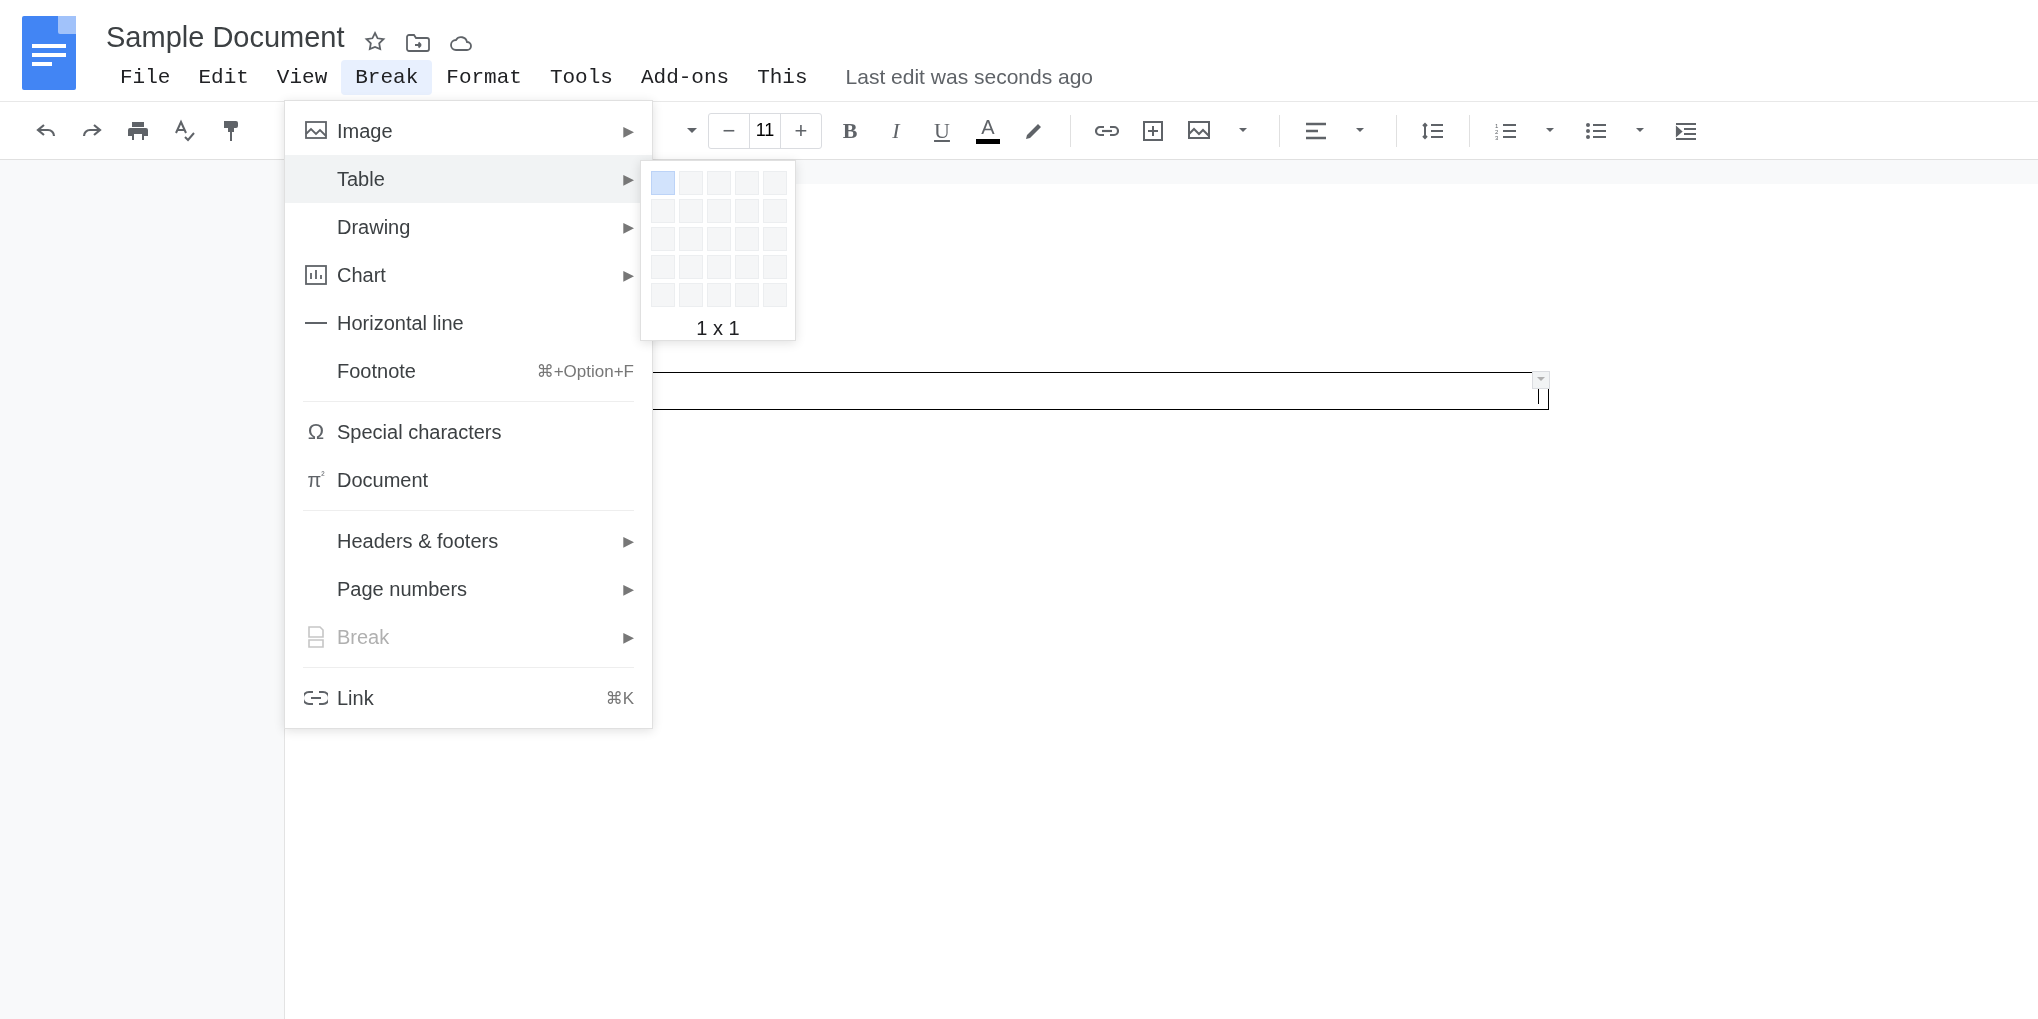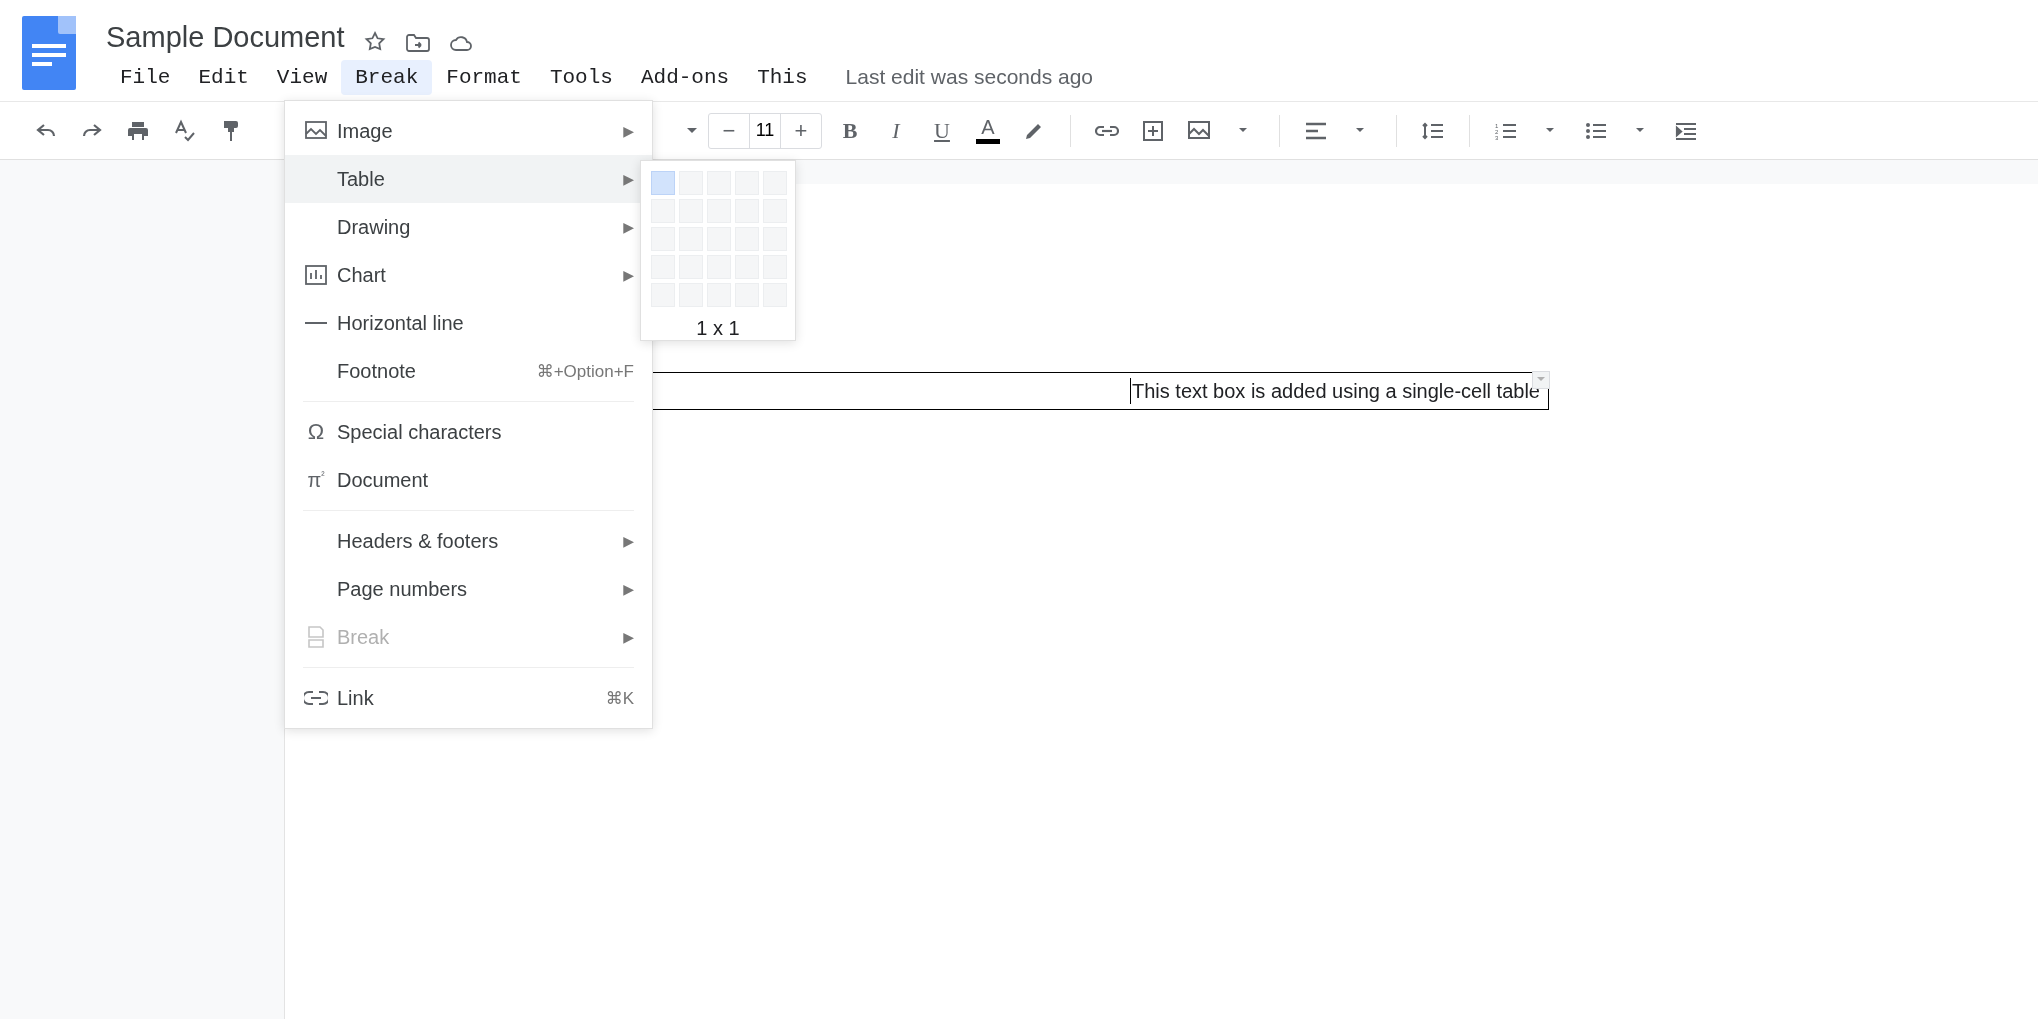--- a/index.html
+++ b/index.html
@@ -401,21 +401,20 @@
     <svg width="22" height="18" viewBox="0 0 22 18" fill="none" stroke="#5f6368" stroke-width="2.2">
         <path d="M1 2h20M9 7h12M9 12h12M1 17h20M6 9.5L2 6v7z" fill="#5f6368"></path>
       </svg>
   </button>
 </div>
 
 <div class="canvas-area">
   <div class="paper">
     <div class="cell-table">
       <span class="cursor"></span>
-      <span>This text box is added using a single-cell table</span>
       <span class="cell-drop">
         <svg width="10" height="8" viewBox="0 0 10 8" fill="#b0b0b0">
             <path d="M1 1l4 4 4-4z"></path>
           </svg>
       </span>
     </div>
   </div>
 </div>
 
 <div class="insert-menu">

